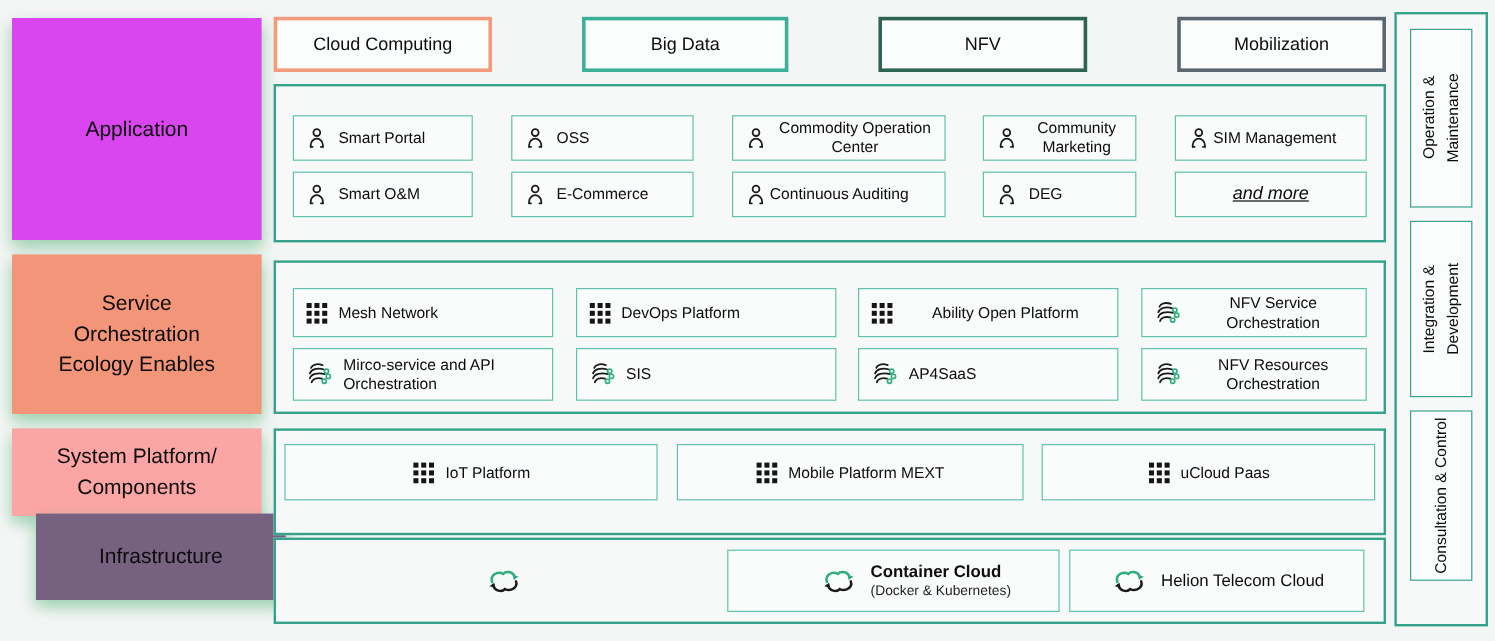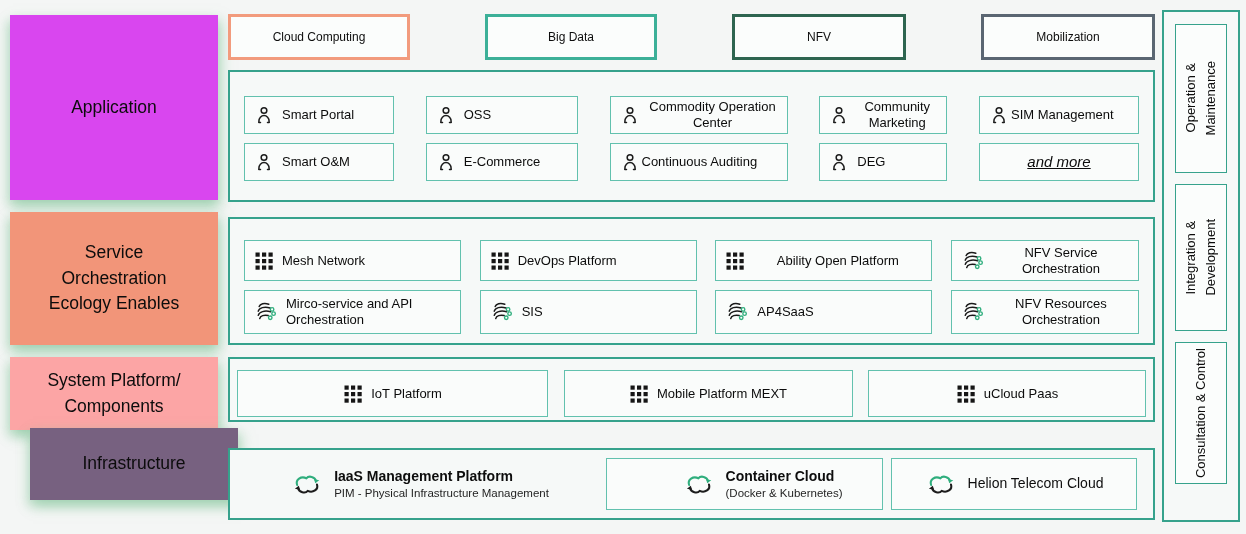--- a/index.html
+++ b/index.html
@@ -19,30 +19,30 @@
   }
   #left-app   { top:15px;  height:185px; }
   #left-svc   { top:212px; height:133px; }
   #left-sys   { top:357px; height:73px;  }
   #left-infra { top:428px; height:72px;margin-left:20px;  }
 
   
   .tabs { position:absolute; left:228px; top:14px; width:927px; height:46px;
           display:flex; justify-content:space-between; }
   .tab  { border:3px solid; background:#fbfdfc; display:flex; align-items:center;
-          justify-content:center; font-size:12px; }
+          justify-content:center; font-size:15px; }
   .tab-1{ width:182px; } .tab-2{ width:172px; } .tab-3{ width:184px; }
   .tab-4{ width:174px; } .tab-5{ width:174px; }
 
   
   .section { position:absolute; left:228px; width:927px;
              border:2px solid #36a28c; background:#f6f9f8; }
   #sec-app  { top:70px;  height:132px; padding:24px 14px 0; }
   #sec-svc  { top:217px; height:128px; padding:21px 14px 0; }
-  #sec-sys  { top:357px; height:65px;  padding:11px 7px; }
+  #sec-sys  { top:357px; height:89px;  padding:11px 7px; }
   #sec-infra{ top:448px; height:72px;  padding:9px 12px; display:flex; align-items:center; gap:8px; }
 
   .grid-app { display:grid; grid-template-columns:150px 152px 178px 128px 160px;
               grid-auto-rows:38px; row-gap:9px; justify-content:space-between; }
   .grid-svc { display:grid; grid-template-columns:217px 217px 217px 188px;
               grid-auto-rows:41px; row-gap:9px; justify-content:space-between; }
   .grid-svc .itm:nth-child(n+5){ height:44px; }
   .grid-sys { display:grid; grid-template-columns:311px 289px 278px;
               grid-auto-rows:47px; justify-content:space-between; }
 
@@ -273,24 +273,20 @@
         <span class="lbl">uCloud Paas</span>
       </div>
     </div>
   </div>
 
   <div class="section" id="sec-infra">
     <div class="infra-free">
       <svg width="32" height="23" viewBox="0 0 34 24">
           <use href="#ic-cloud"></use>
         </svg>
-      <div>
-        <div class="infra-title">IaaS Management Platform</div>
-        <div class="infra-sub">PIM - Physical Infrastructure Management</div>
-      </div>
     </div>
     <div class="infra-box b2">
       <svg width="32" height="23" viewBox="0 0 34 24">
           <use href="#ic-cloud"></use>
         </svg>
       <div>
         <div class="infra-title">Container Cloud</div>
         <div class="infra-sub">(Docker &amp; Kubernetes)</div>
       </div>
     </div>

